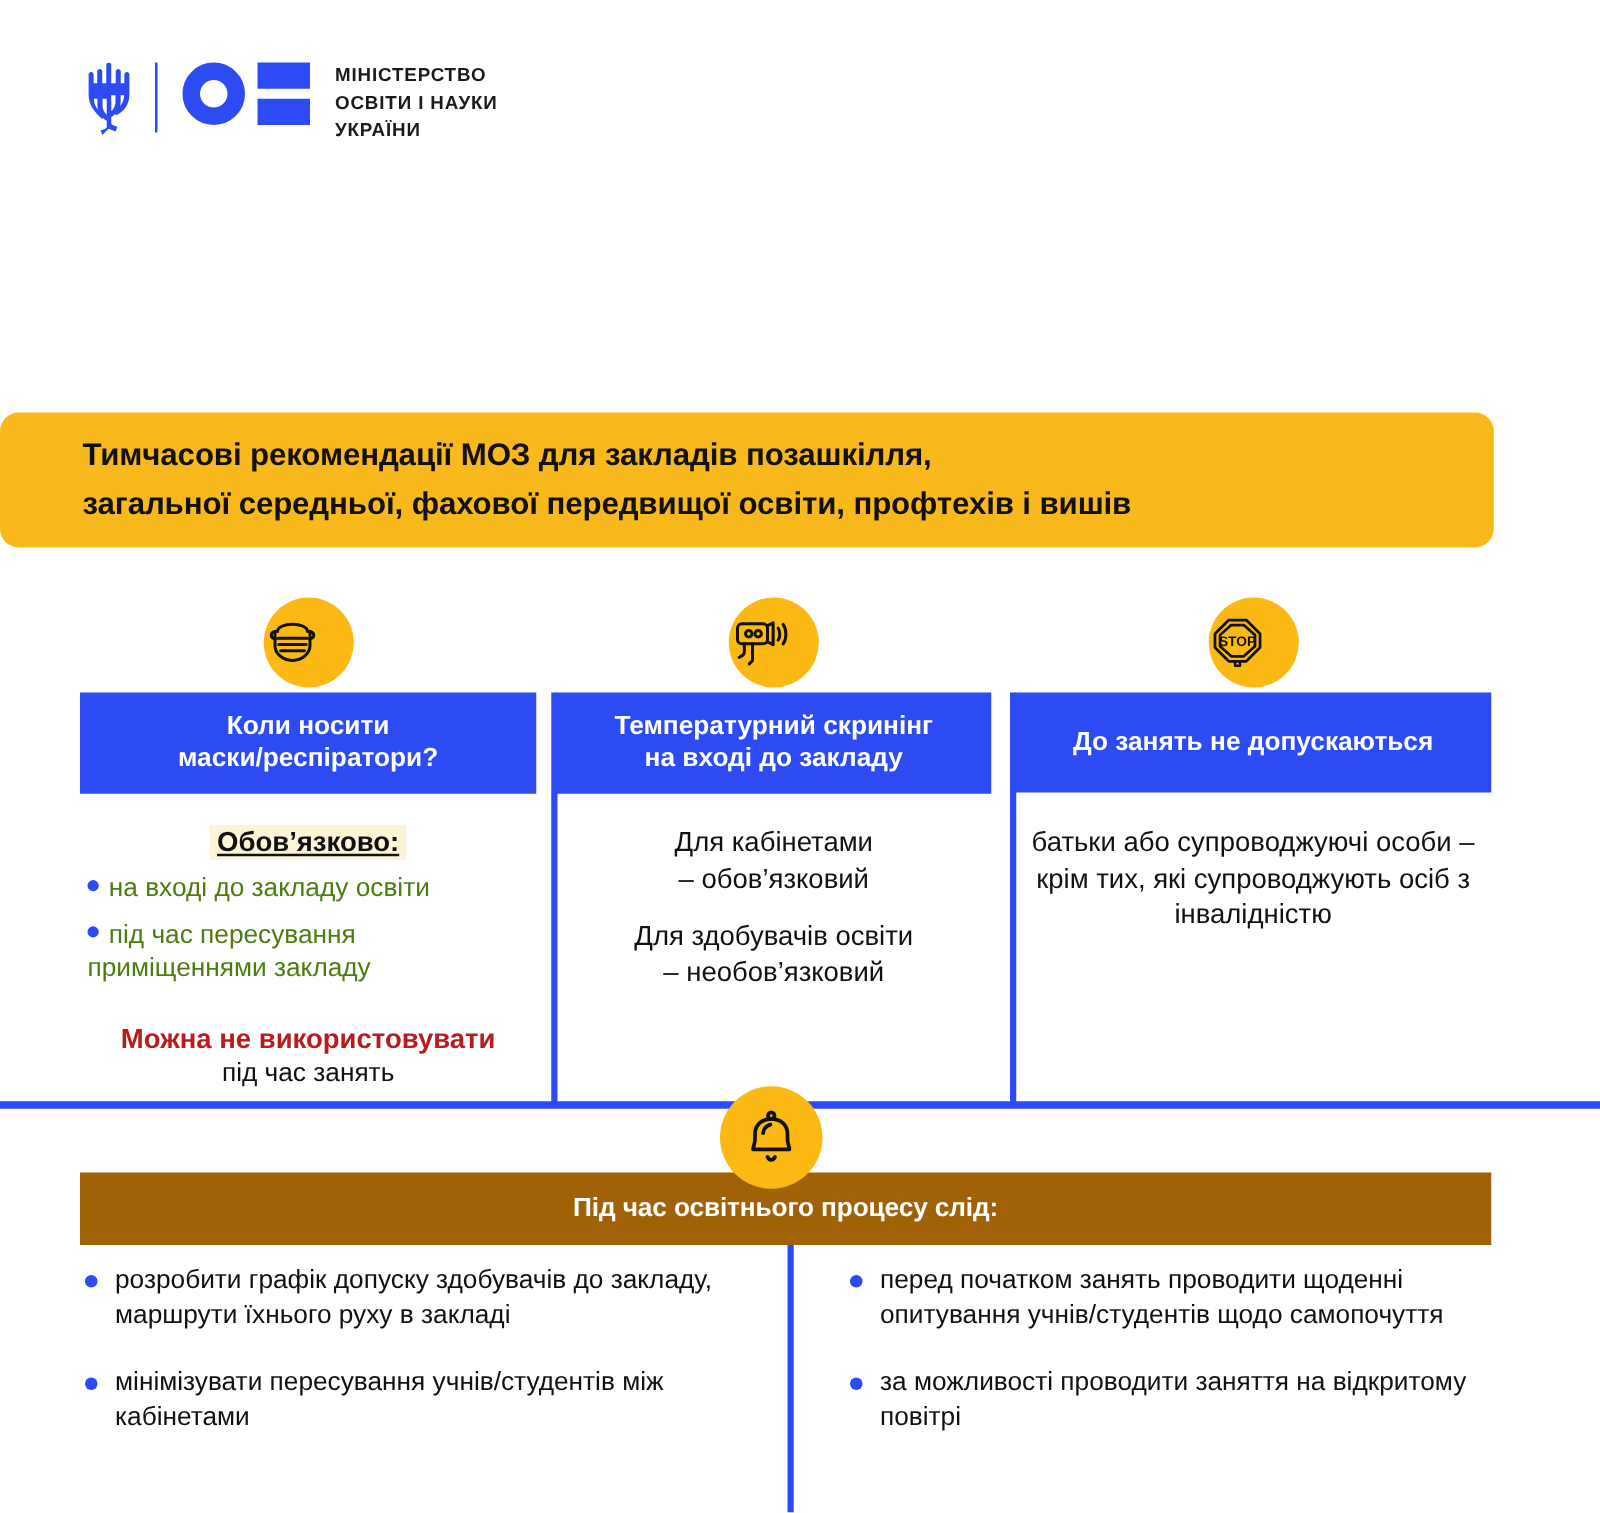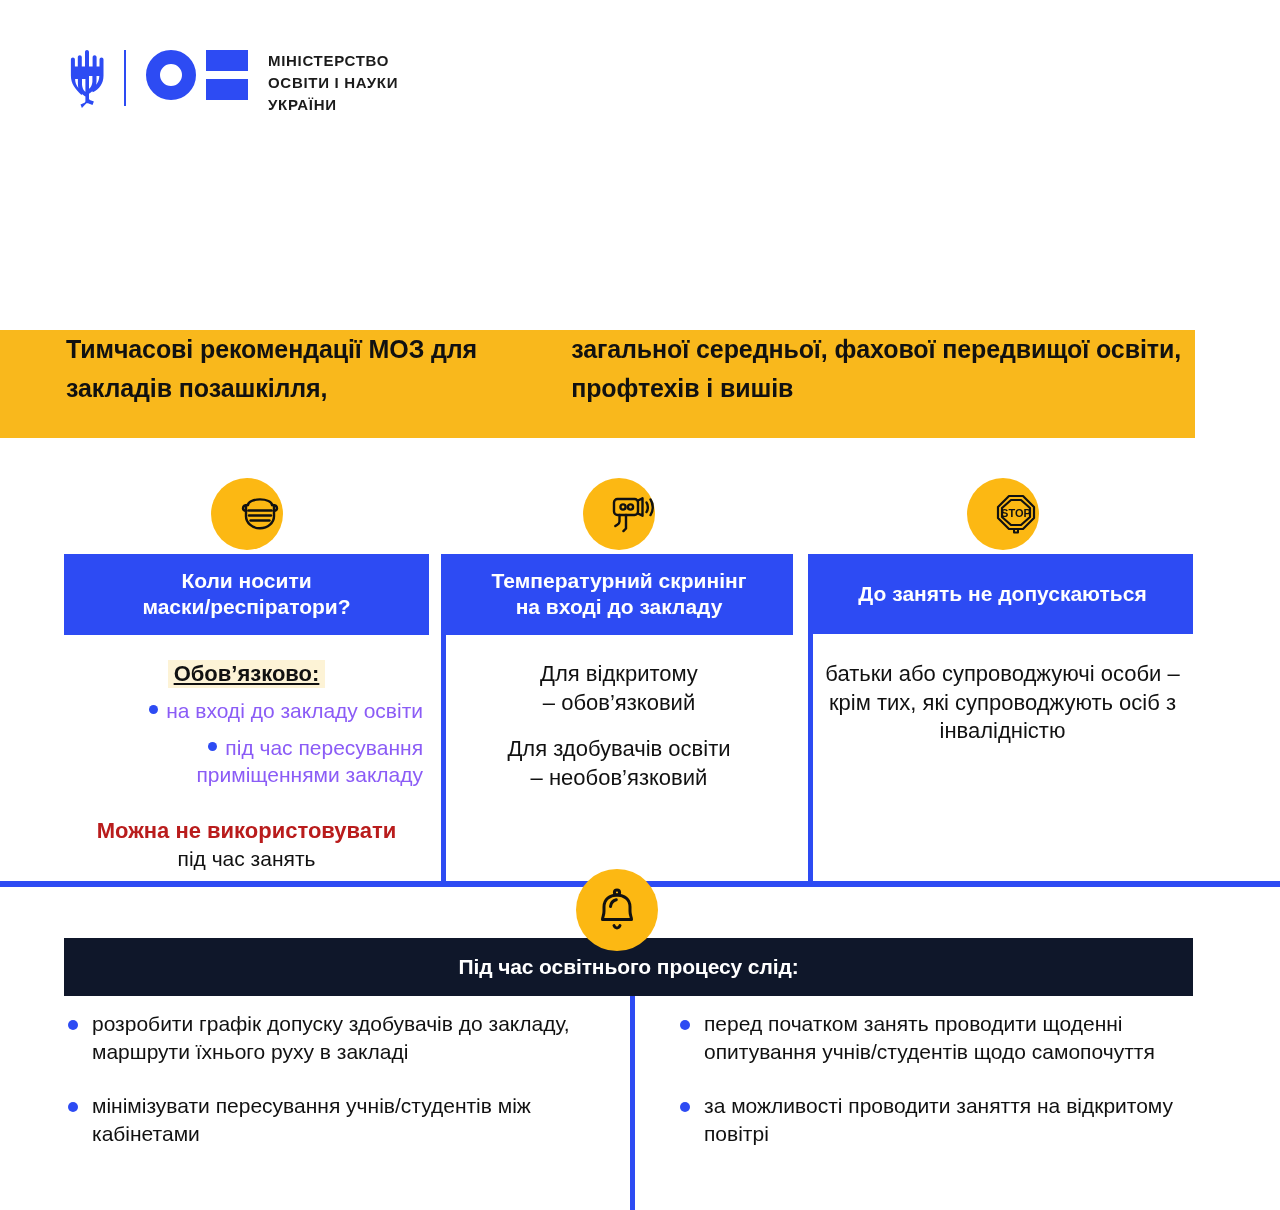--- a/index.html
+++ b/index.html
@@ -23,55 +23,56 @@
 
   
   .title-wrap { position: absolute; left: 62px; top: 158px; width: 1160px; }
   .title-1 { color: #2D4BF3; font-weight: bold; font-size: 54px; line-height: 1.08; letter-spacing: -0.6px; }
   .title-2 { margin-top: 10px; font-size: 40px; font-weight: bold; color: #111; letter-spacing: -0.3px; }
   .title-2 .accent { color: #2D4BF3; }
 
   
   .yellow-banner {
     position: absolute; left: 0; top: 330px; width: 1195px; height: 108px;
-    background: #F9B81C; display: flex; justify-content: center;
+    background: #F9B81C; display: flex; flex-direction: column; justify-content: center;
     padding-left: 66px;
+    border-radius: 15px;
   }
   .yellow-banner div { font-size: 25px; font-weight: bold; color: #111; line-height: 1.55; letter-spacing: -0.1px; }
 
   
   .cards { position: absolute; left: 0; top: 478px; width: 1280px; height: 410px; }
 
   .card { position: absolute; top: 0; }
   .card-1 { left: 64px;  width: 365px; }
   .card-2 { left: 445px; width: 348px; }
   .card-3 { left: 812px; width: 381px; }
 
   .icon-circle {
     position: absolute; top: 0; left: 50%; transform: translateX(-50%);
     width: 72px; height: 72px; border-radius: 50%; background: #FCB813;
-    display: flex; align-items: center; justify-content: flex-end; z-index: 3;
+    display: flex; align-items: center; justify-content: flex-start; z-index: 3;
   }
   .card-head {
     position: absolute; top: 76px; left: 0; width: 100%;
     background: #2D4BF3; color: #fff; font-weight: bold; font-size: 21px;
     text-align: center; line-height: 1.25; padding: 14px 10px; min-height: 80px;
     display: flex; align-items: center; justify-content: center; z-index: 2;
   }
   .card-3 .card-head { min-height: 80px; }
   .card-body { position: absolute; left: 0; width: 100%; top: 168px; padding: 14px 6px 0 6px; text-align: center; }
 
   .highlight {
     display: inline-block; background: #FDF3D6; font-weight: bold;
     font-size: 22px; color: #111; padding: 1px 6px; text-decoration: underline;
   }
   .bullets { list-style: none; margin-top: 10px; }
   .bullets li {
-    position: relative; font-size: 21px; color: #8b5cf6; line-height: 1.28;
-    margin-bottom: 10px; text-align: right;
+    position: relative; font-size: 21px; color: #4d7c0f; line-height: 1.28;
+    margin-bottom: 10px; text-align: left;
   }
   .bullets li .dot {
     display: inline-block; width: 9px; height: 9px; border-radius: 50%;
     background: #2D4BF3; margin-right: 8px; vertical-align: 4px;
   }
   .emph { font-weight: bold; font-size: 22px; color: #b91c1c; line-height: 1.3; }
   .plain { font-size: 21px; color: #111; line-height: 1.3; }
   .body-line { font-size: 22px; color: #111; line-height: 1.3; }
   .gap { height: 18px; }
 
@@ -84,21 +85,21 @@
   .hline { position: absolute; left: 0; top: 881px; width: 1280px; height: 6px; background: #2D4BF3; }
   .bell-circle {
     position: absolute; left: 576px; top: 869px; width: 82px; height: 82px;
     border-radius: 50%; background: #FCB813; display: flex; align-items: center;
     justify-content: center; z-index: 4;
   }
 
   
   .bottom-banner {
     position: absolute; left: 64px; top: 938px; width: 1129px; height: 58px;
-    background: #0f172a; display: flex; align-items: center; justify-content: center;
+    background: #a16207; display: flex; align-items: center; justify-content: center;
   }
   .bottom-banner span { color: #fff; font-weight: bold; font-size: 21px; letter-spacing: -0.1px; }
 
   .bottom-cols { position: absolute; left: 0; top: 1010px; width: 1028px; height: 200px; }
   .bcol { position: absolute; top: 0; }
   .bcol-left  { left: 60px;  width: 560px; }
   .bcol-right { left: 672px; width: 520px; }
   .bcol ul { list-style: none; }
   .bcol li {
     position: relative; padding-left: 32px; font-size: 21px; color: #111;
@@ -189,21 +190,21 @@
           </g>
         </svg>
       </div>
       <div class="card-head">
         <span>
           <span>Температурний скринінг</span><br>
           <span>на вході до закладу</span>
         </span>
       </div>
       <div class="card-body">
-        <div class="body-line">Для відкритому</div>
+        <div class="body-line">Для кабінетами</div>
         <div class="body-line">– обов’язковий</div>
         <div class="gap"></div>
         <div class="body-line">Для здобувачів освіти</div>
         <div class="body-line">– необов’язковий</div>
       </div>
     </div>
 
     <div class="card card-3">
       <div class="icon-circle">
         <svg width="46" height="46" viewBox="0 0 46 46">

